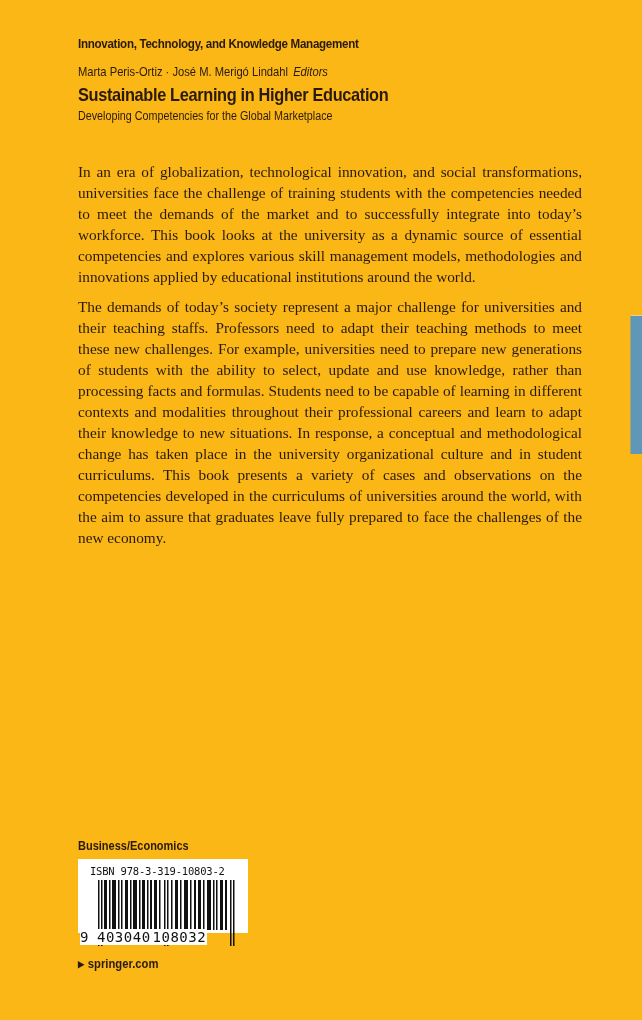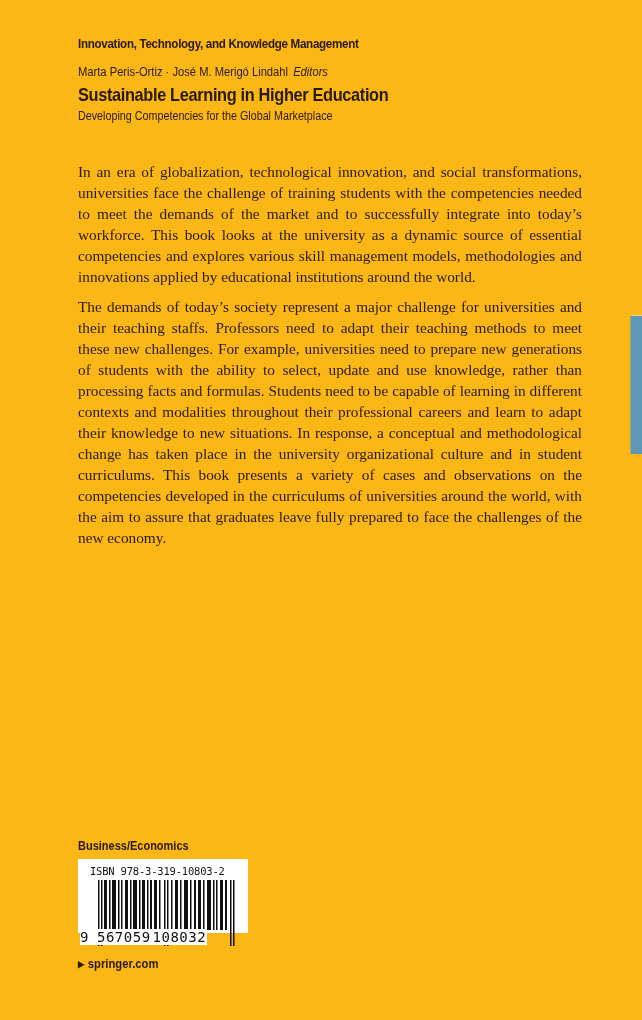--- a/index.html
+++ b/index.html
@@ -236,21 +236,21 @@
         <rect x="115" y="0" width="1.5" height="50"></rect>
         <rect x="118" y="0" width="1.5" height="50"></rect>
         <rect x="122" y="0" width="3" height="50"></rect>
         <rect x="127" y="0" width="2" height="50"></rect>
 
         <rect x="132" y="0" width="1.5" height="66"></rect>
         <rect x="135" y="0" width="1.5" height="66"></rect>
       </g>
     </svg>
     <div class="barcode-digits">
-      <span class="first">9</span><span class="group">567059</span><span class="group" style="">108032</span>
+      <span class="first">9</span><span class="group">403040</span><span class="group" style="">108032</span>
     </div>
   </div>
 
   <div class="publisher-link">
     <span class="arrow-icon">▶</span>
     <span>springer.com</span>
   </div>
 
 </div>
 

